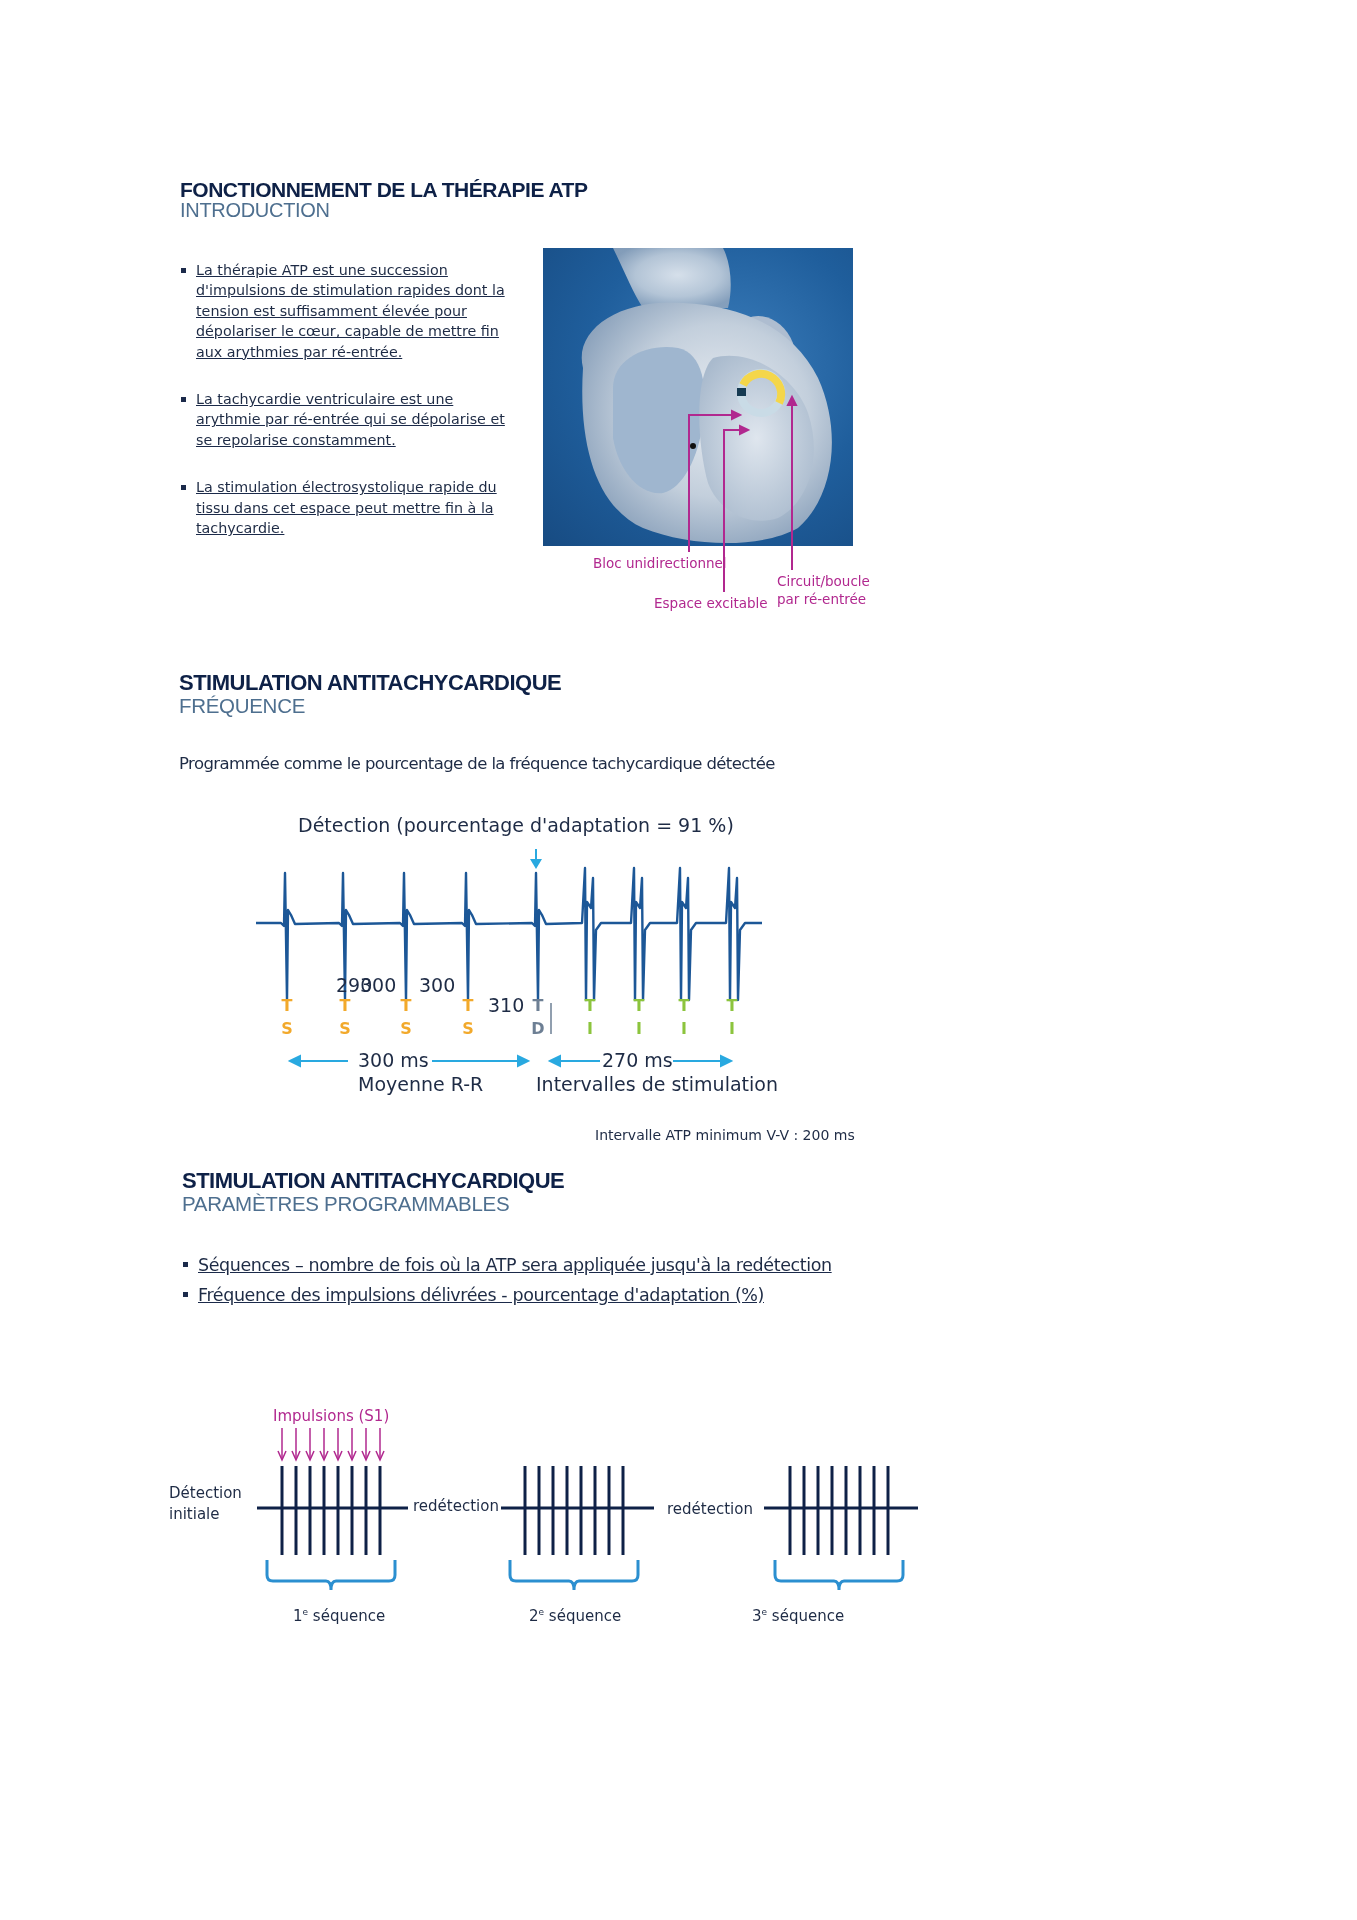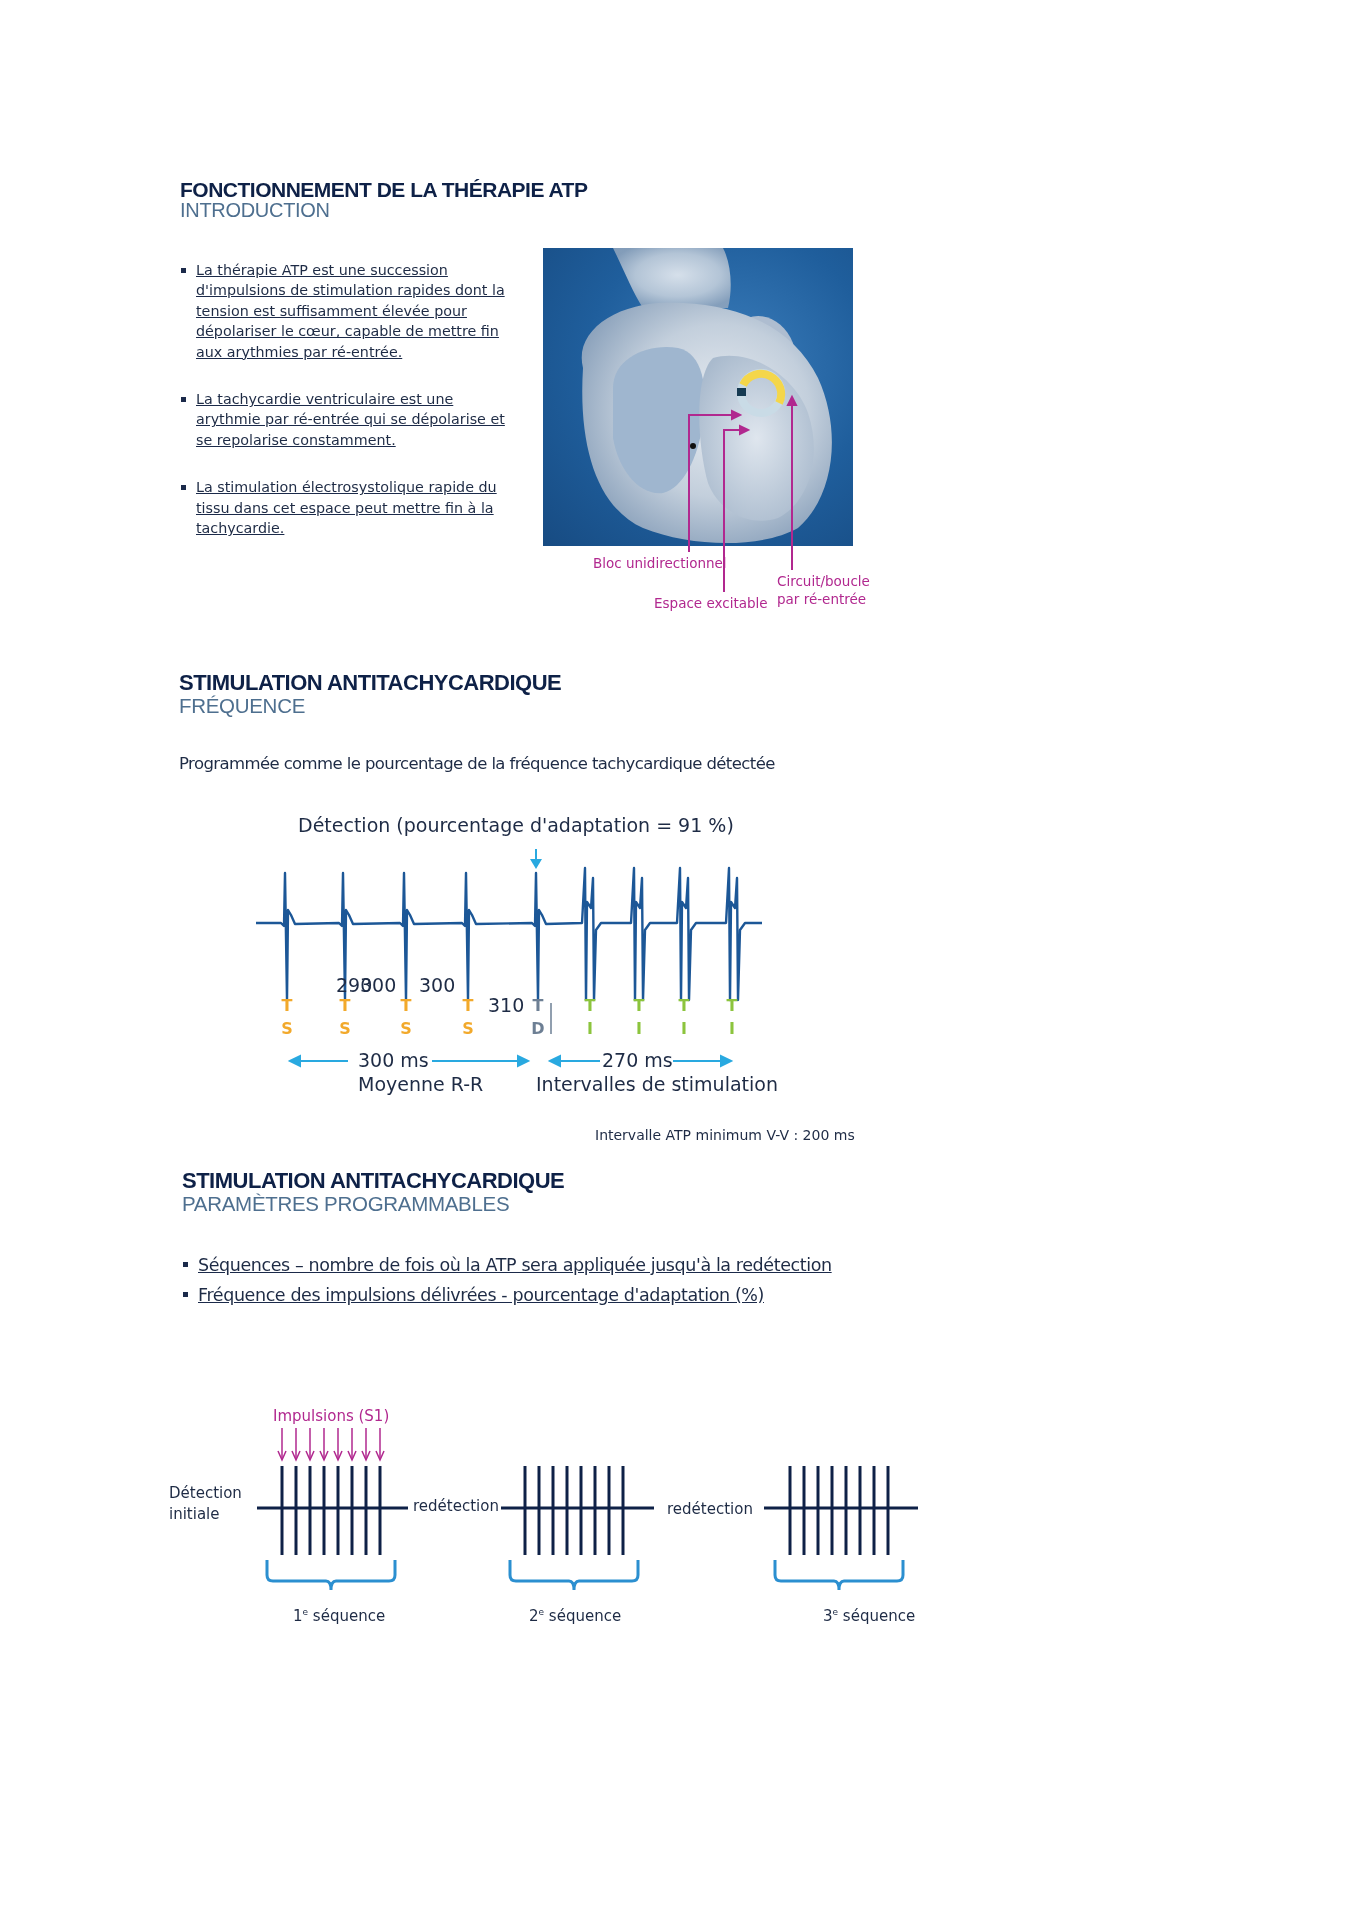--- a/index.html
+++ b/index.html
@@ -223,15 +223,15 @@
       <path d="M376,1451 L380,1460 L384,1451" fill="none" stroke="#b1288f" stroke-width="1.5"></path>
     </g>
 </svg>
 
 <div class="abs seq-text" style="left:293px; top:1607px;">
   <span>1</span><sup style="font-size:9px;">e</sup><span> séquence</span>
 </div>
 <div class="abs seq-text" style="left:529px; top:1607px;">
   <span>2</span><sup style="font-size:9px;">e</sup><span> séquence</span>
 </div>
-<div class="abs seq-text" style="left:823px; top:1607px;">
+<div class="abs seq-text" style="left:752px; top:1607px;">
   <span>3</span><sup style="font-size:9px;">e</sup><span> séquence</span>
 </div>
 
 </body></html>

